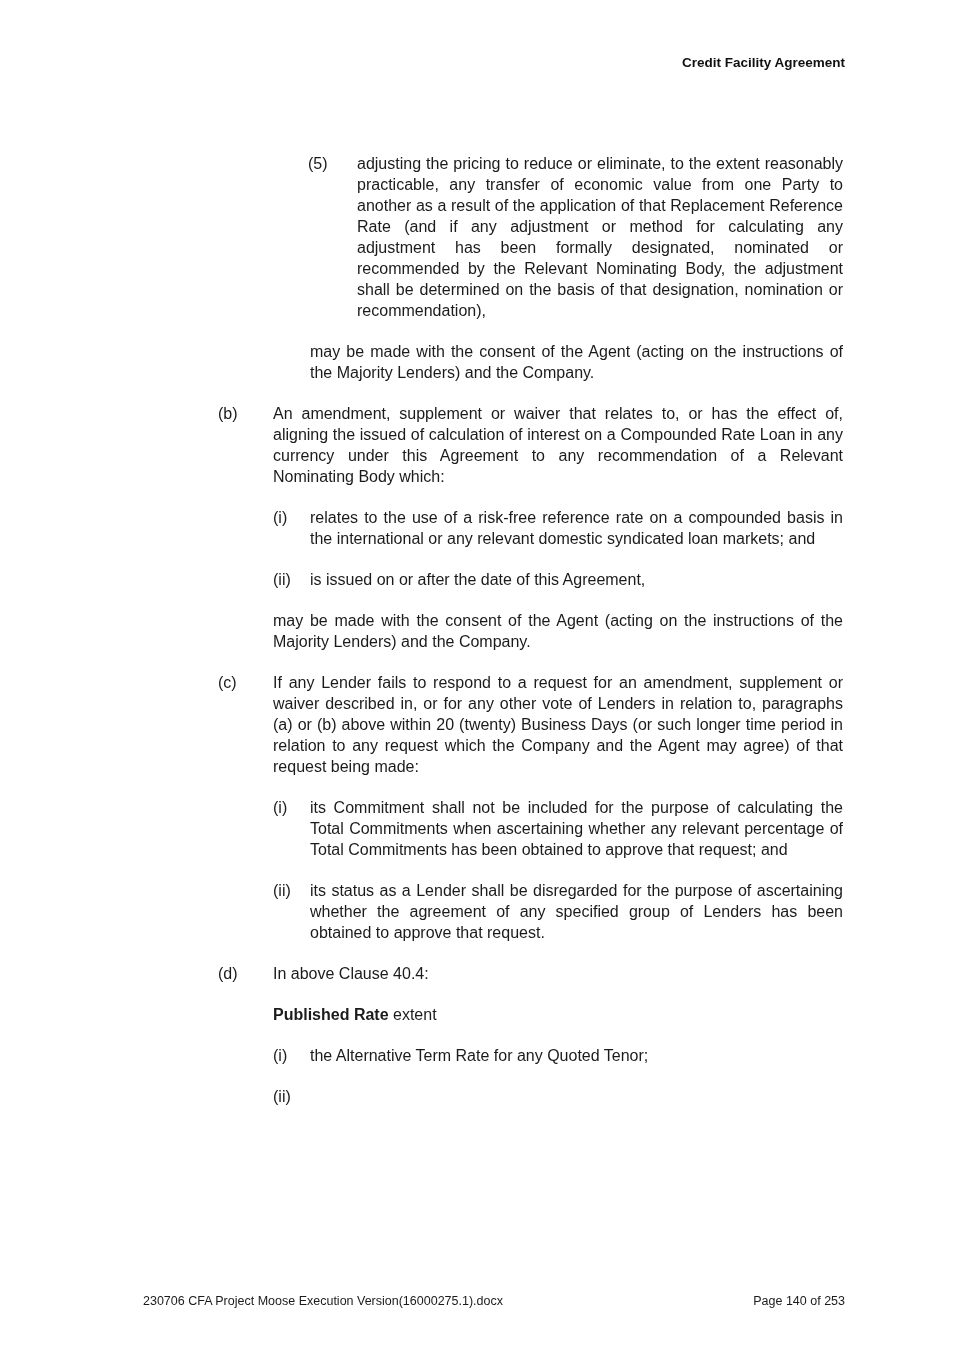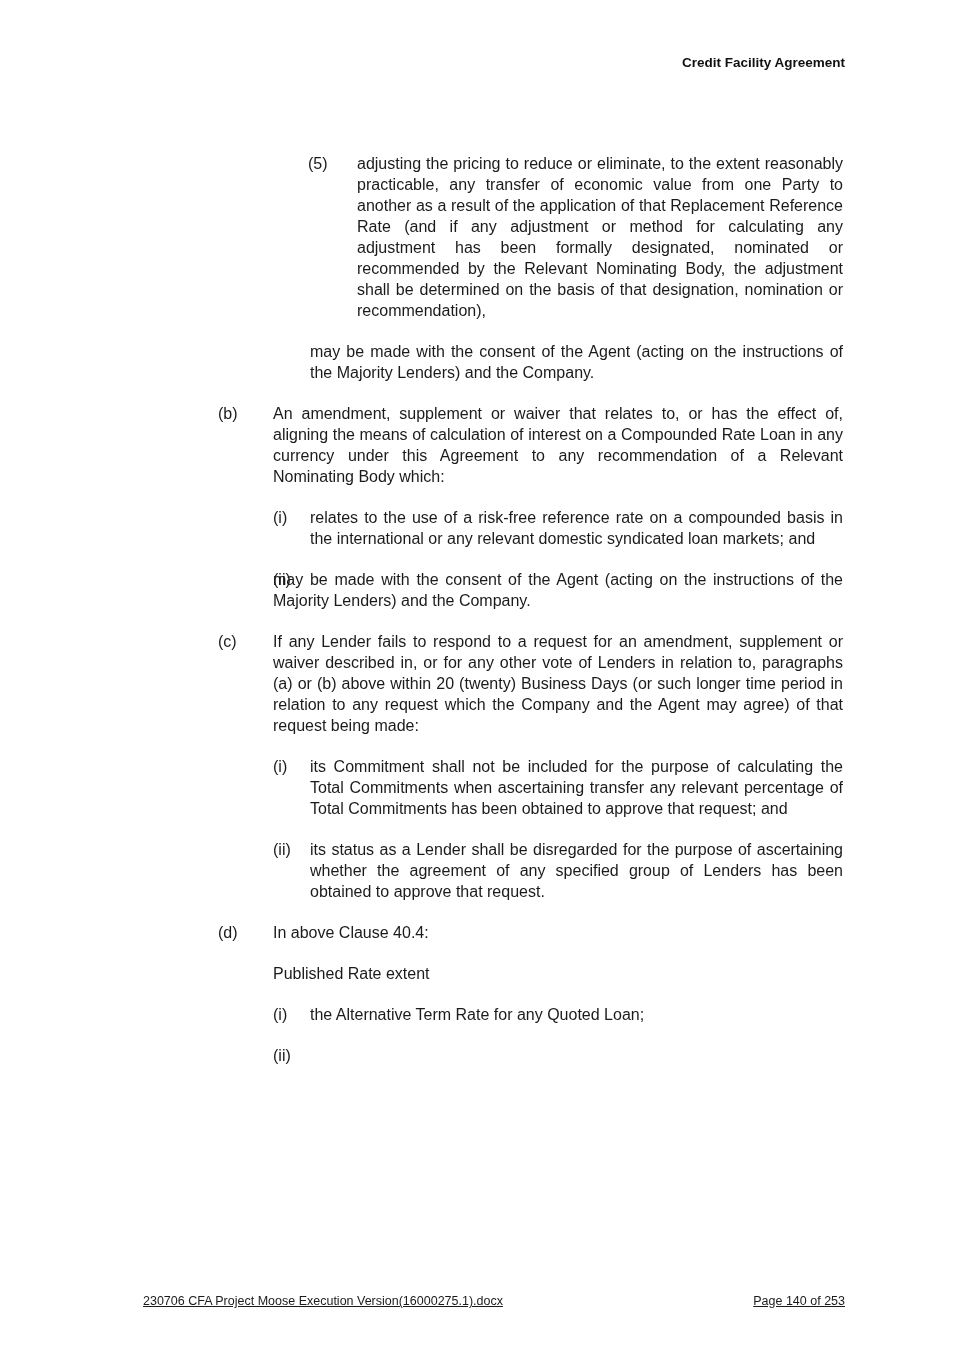--- a/index.html
+++ b/index.html
@@ -49,32 +49,31 @@
   .l2 { margin-left: 310px; }
   .l2 > .mk { left: -37px; }
 
   .l3 { margin-left: 357px; }
   .l3 > .mk { left: -49px; }
 
   .cont-l1 { margin-left: 273px; }
   .cont-l2 { margin-left: 310px; }
 
   .single { text-align: left; }
-  .bold { font-weight: normal; }
+  .bold { font-weight: bold; }
 
   .page-footer {
     position: absolute;
     top: 1294px;
     left: 143px;
     right: 120px;
     display: flex;
     justify-content: space-between;
     font-size: 12.5px;
     color: #1b1b1b;
-    text-decoration: underline;
   }
 </style>
 </head>
 <body>
 
 <div class="page">
 
   <div class="page-header">
     <span>Credit Facility Agreement</span>
   </div>
@@ -85,63 +84,64 @@
       <span class="mk">(5)</span>
       <span>adjusting the pricing to reduce or eliminate, to the extent reasonably practicable, any transfer of economic value from one Party to another as a result of the application of that Replacement Reference Rate (and if any adjustment or method for calculating any adjustment has been formally designated, nominated or recommended by the Relevant Nominating Body, the adjustment shall be determined on the basis of that designation, nomination or recommendation),</span>
     </div>
 
     <div class="li cont-l2">
       <span>may be made with the consent of the Agent (acting on the instructions of the Majority Lenders) and the Company.</span>
     </div>
 
     <div class="li l1">
       <span class="mk">(b)</span>
-      <span>An amendment, supplement or waiver that relates to, or has the effect of, aligning the means of calculation of interest on a Compounded Rate Loan in any currency under this Agreement to any recommendation of a Relevant Nominating Body which:</span>
+      <span>An amendment, supplement or waiver that relates to, or has the effect of, aligning the issued of calculation of interest on a Compounded Rate Loan in any currency under this Agreement to any recommendation of a Relevant Nominating Body which:</span>
     </div>
 
     <div class="li l2">
       <span class="mk">(i)</span>
       <span>relates to the use of a risk-free reference rate on a compounded basis in the international or any relevant domestic syndicated loan markets; and</span>
     </div>
 
     <div class="li l2 single">
       <span class="mk">(ii)</span>
+      <span>is issued on or after the date of this Agreement,</span>
     </div>
 
     <div class="li cont-l1">
       <span>may be made with the consent of the Agent (acting on the instructions of the Majority Lenders) and the Company.</span>
     </div>
 
     <div class="li l1">
       <span class="mk">(c)</span>
       <span>If any Lender fails to respond to a request for an amendment, supplement or waiver described in, or for any other vote of Lenders in relation to, paragraphs (a) or (b) above within 20 (twenty) Business Days (or such longer time period in relation to any request which the Company and the Agent may agree) of that request being made:</span>
     </div>
 
     <div class="li l2">
       <span class="mk">(i)</span>
-      <span>its Commitment shall not be included for the purpose of calculating the Total Commitments when ascertaining transfer any relevant percentage of Total Commitments has been obtained to approve that request; and</span>
+      <span>its Commitment shall not be included for the purpose of calculating the Total Commitments when ascertaining whether any relevant percentage of Total Commitments has been obtained to approve that request; and</span>
     </div>
 
     <div class="li l2">
       <span class="mk">(ii)</span>
       <span>its status as a Lender shall be disregarded for the purpose of ascertaining whether the agreement of any specified group of Lenders has been obtained to approve that request.</span>
     </div>
 
     <div class="li l1 single">
       <span class="mk">(d)</span>
       <span>In above Clause 40.4:</span>
     </div>
 
     <div class="li cont-l1 single">
       <span class="bold">Published Rate</span><span> extent</span>
     </div>
 
     <div class="li l2 single">
       <span class="mk">(i)</span>
-      <span>the Alternative Term Rate for any Quoted Loan;</span>
+      <span>the Alternative Term Rate for any Quoted Tenor;</span>
     </div>
 
     <div class="li l2 single">
       <span class="mk">(ii)</span>
     </div>
 
 
   </div>
 
   <div class="page-footer">

